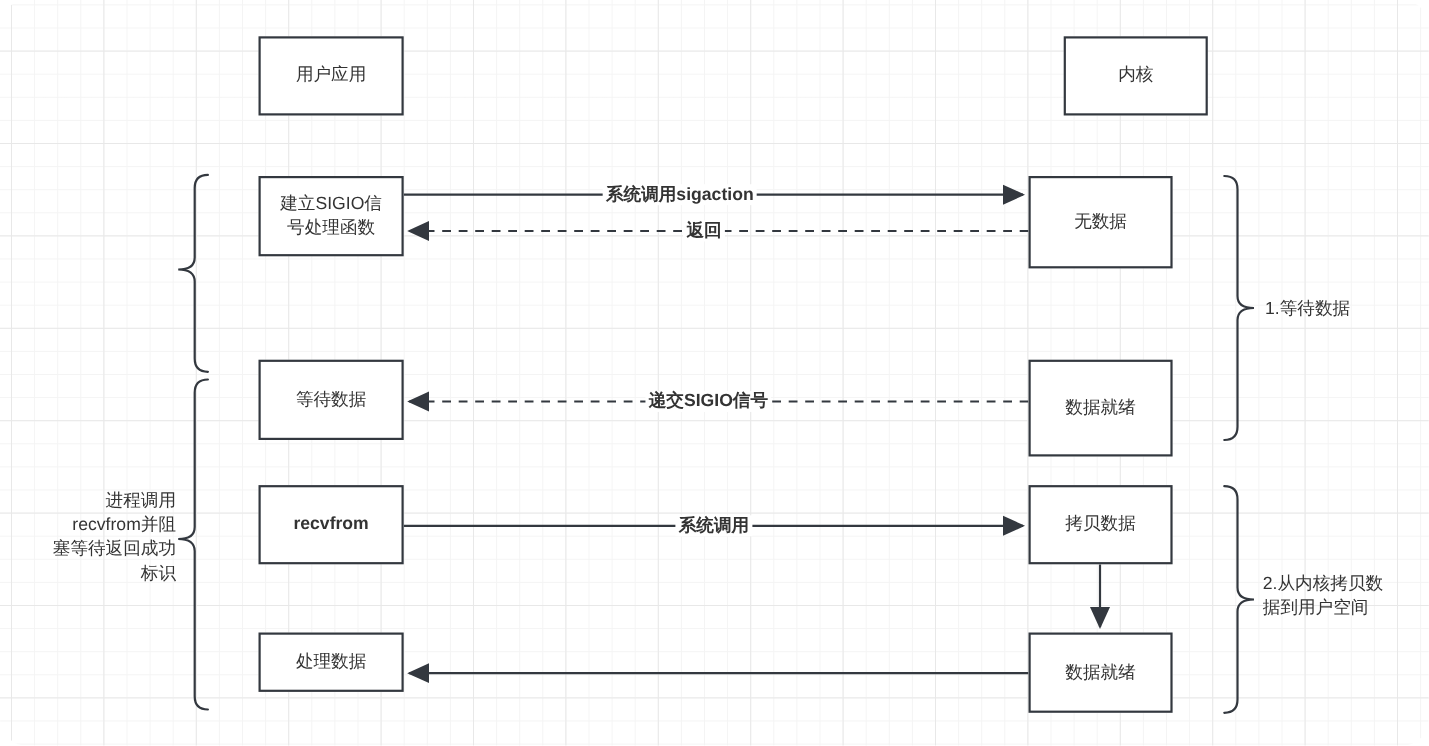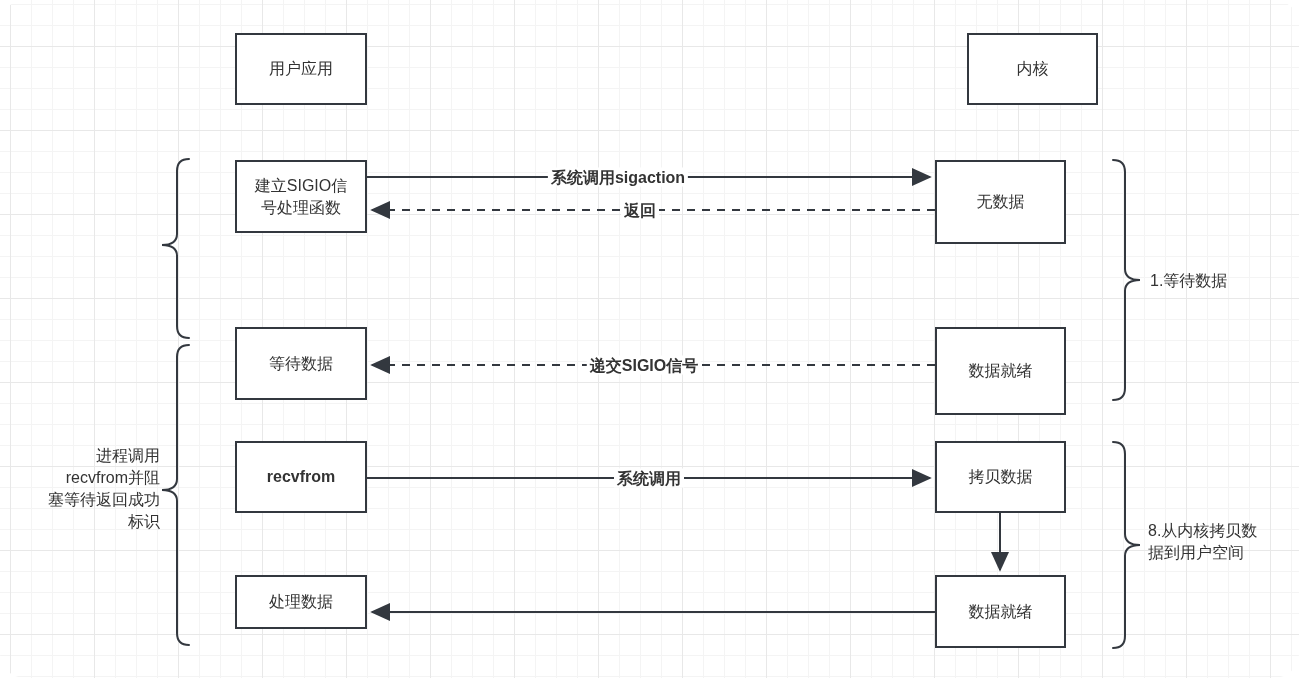--- a/index.html
+++ b/index.html
@@ -101,16 +101,16 @@
   <div class="edge-label" style="left:618px;top:177px;">系统调用sigaction</div>
   <div class="edge-label" style="left:640px;top:210px;">返回</div>
   <div class="edge-label" style="left:644px;top:365px;text-align:center;">递交SIGIO信号</div>
   <div class="edge-label" style="left:649px;top:478px;">系统调用</div>
 
   <div class="annotation right-align" style="left:0;top:445px;width:160px;">进程调用
 recvfrom并阻
 塞等待返回成功
 标识</div>
   <div class="annotation" style="left:1150px;top:270px;">1.等待数据</div>
-  <div class="annotation" style="left:1148px;top:520px;width:150px;">8.从内核拷贝数
+  <div class="annotation" style="left:1148px;top:520px;width:150px;">2.从内核拷贝数
 据到用户空间</div>
 
 </div>
 
 </body></html>

